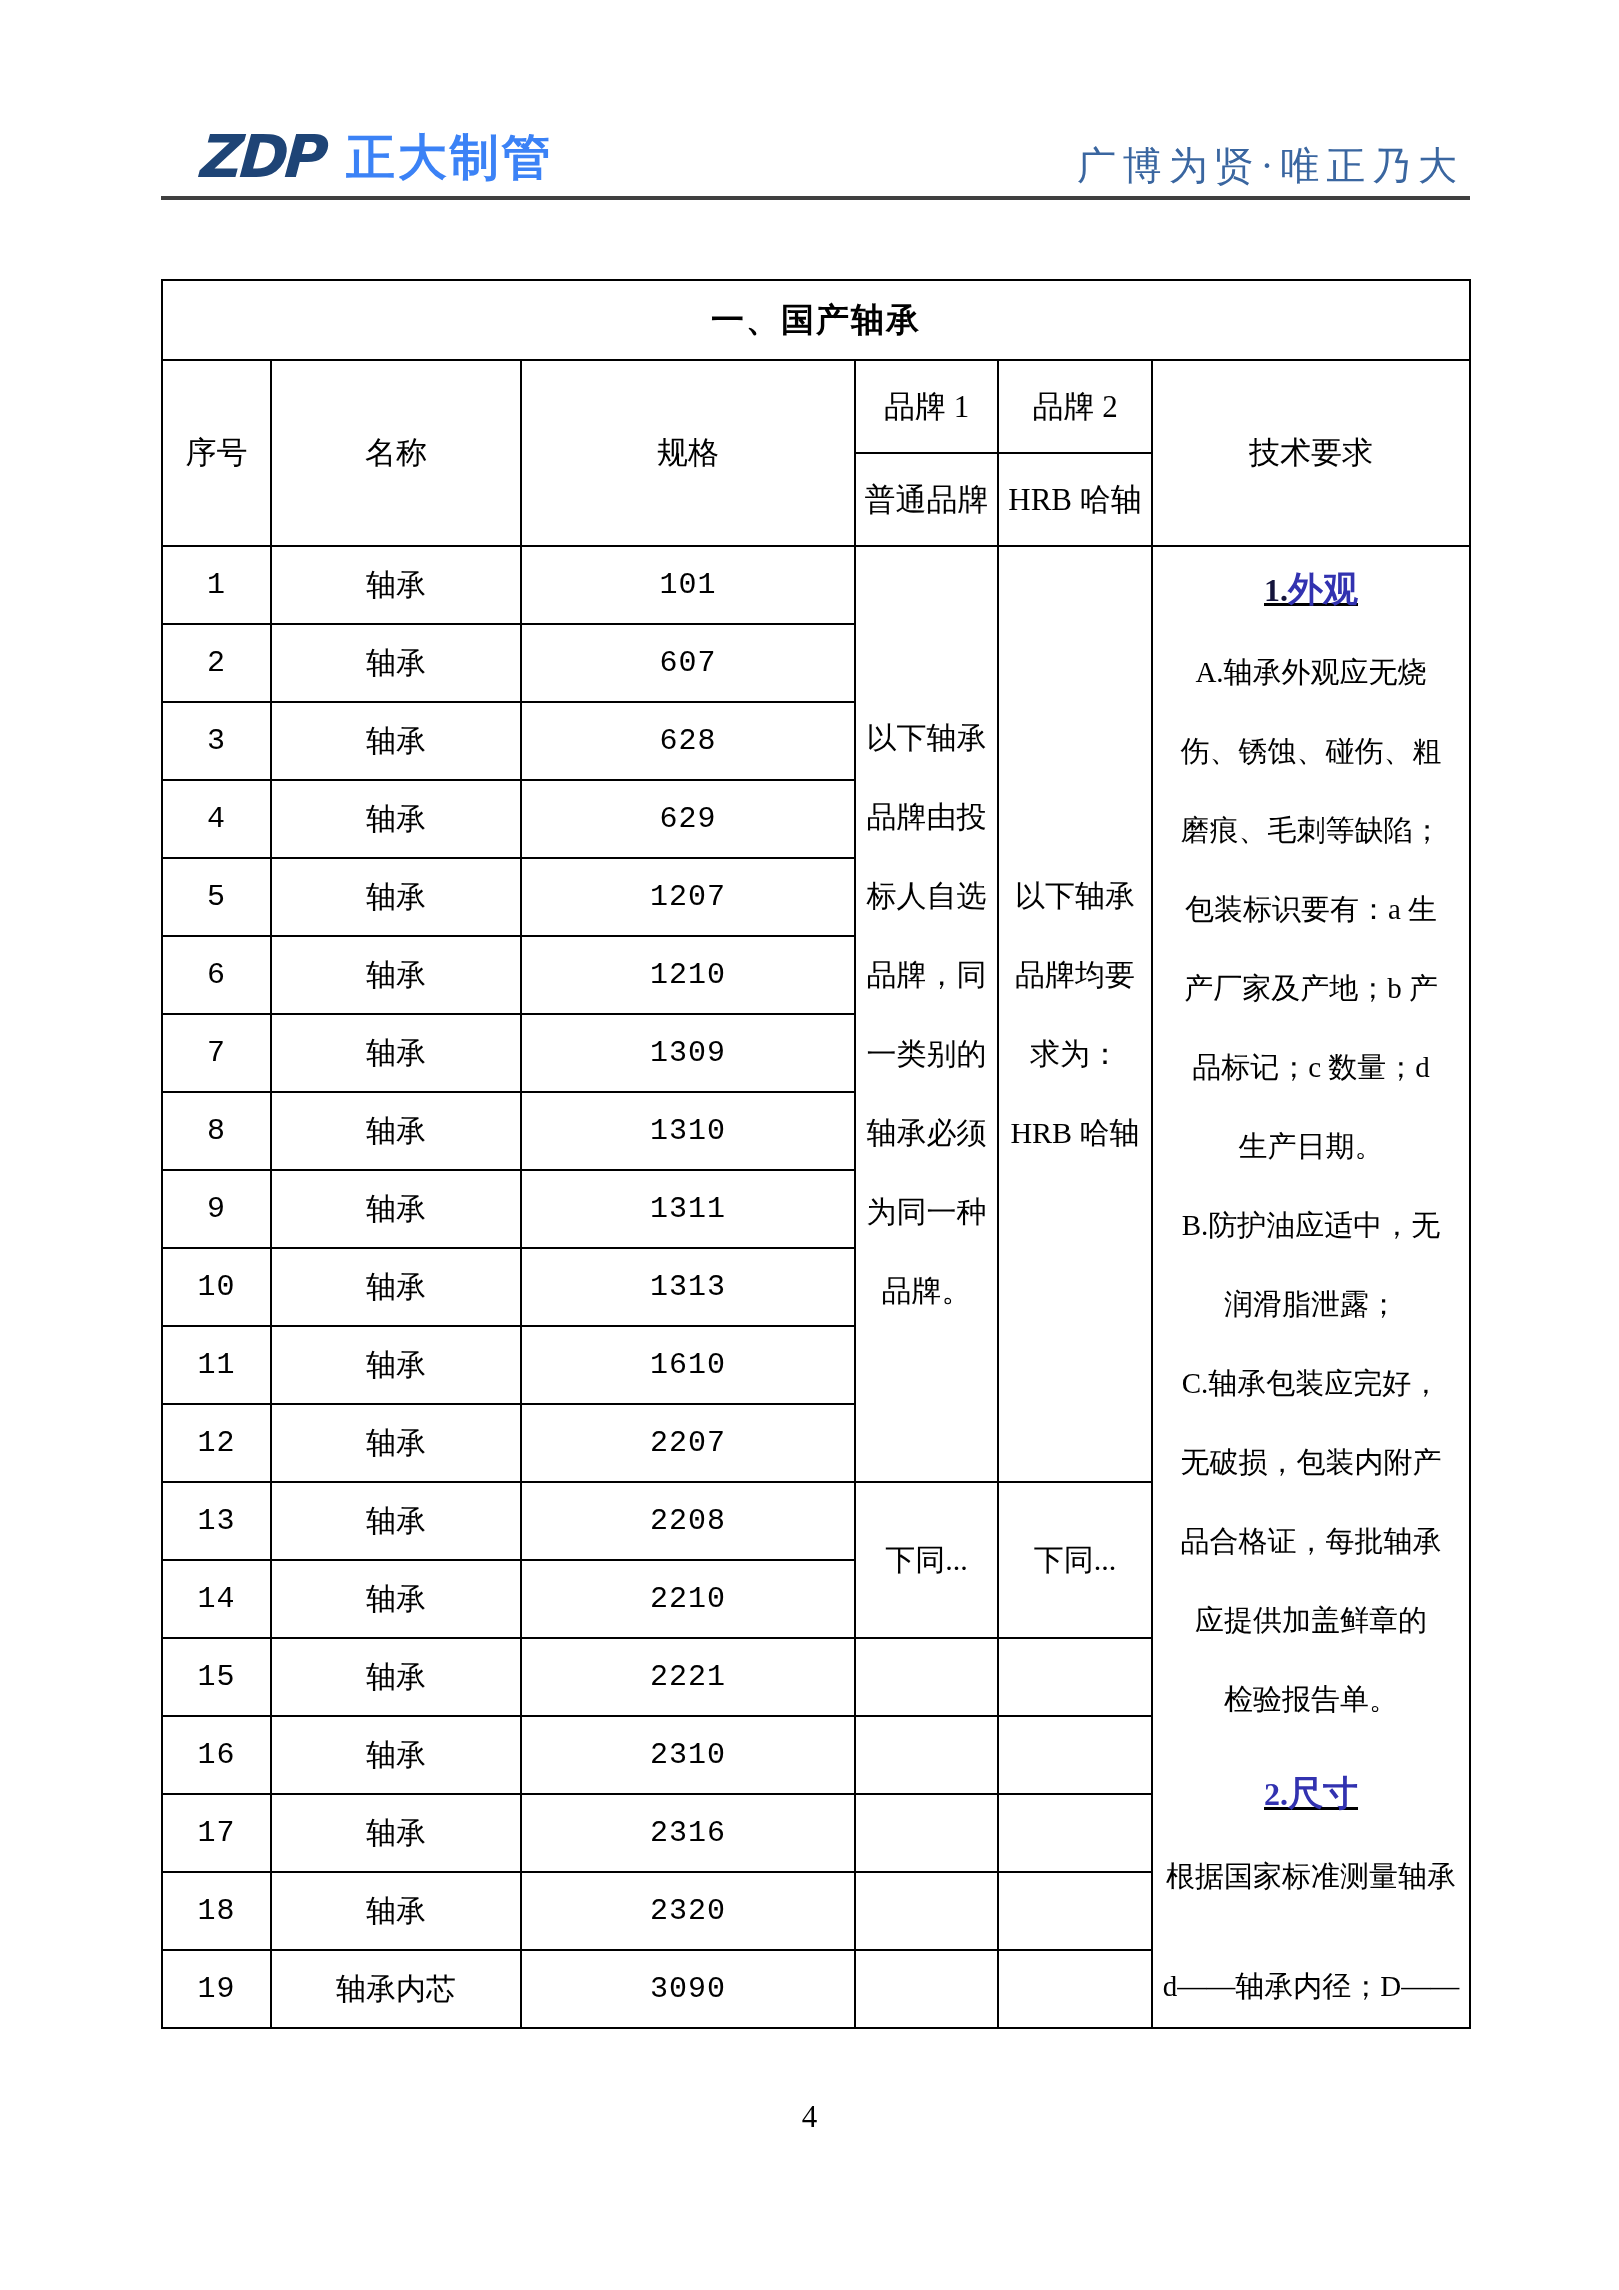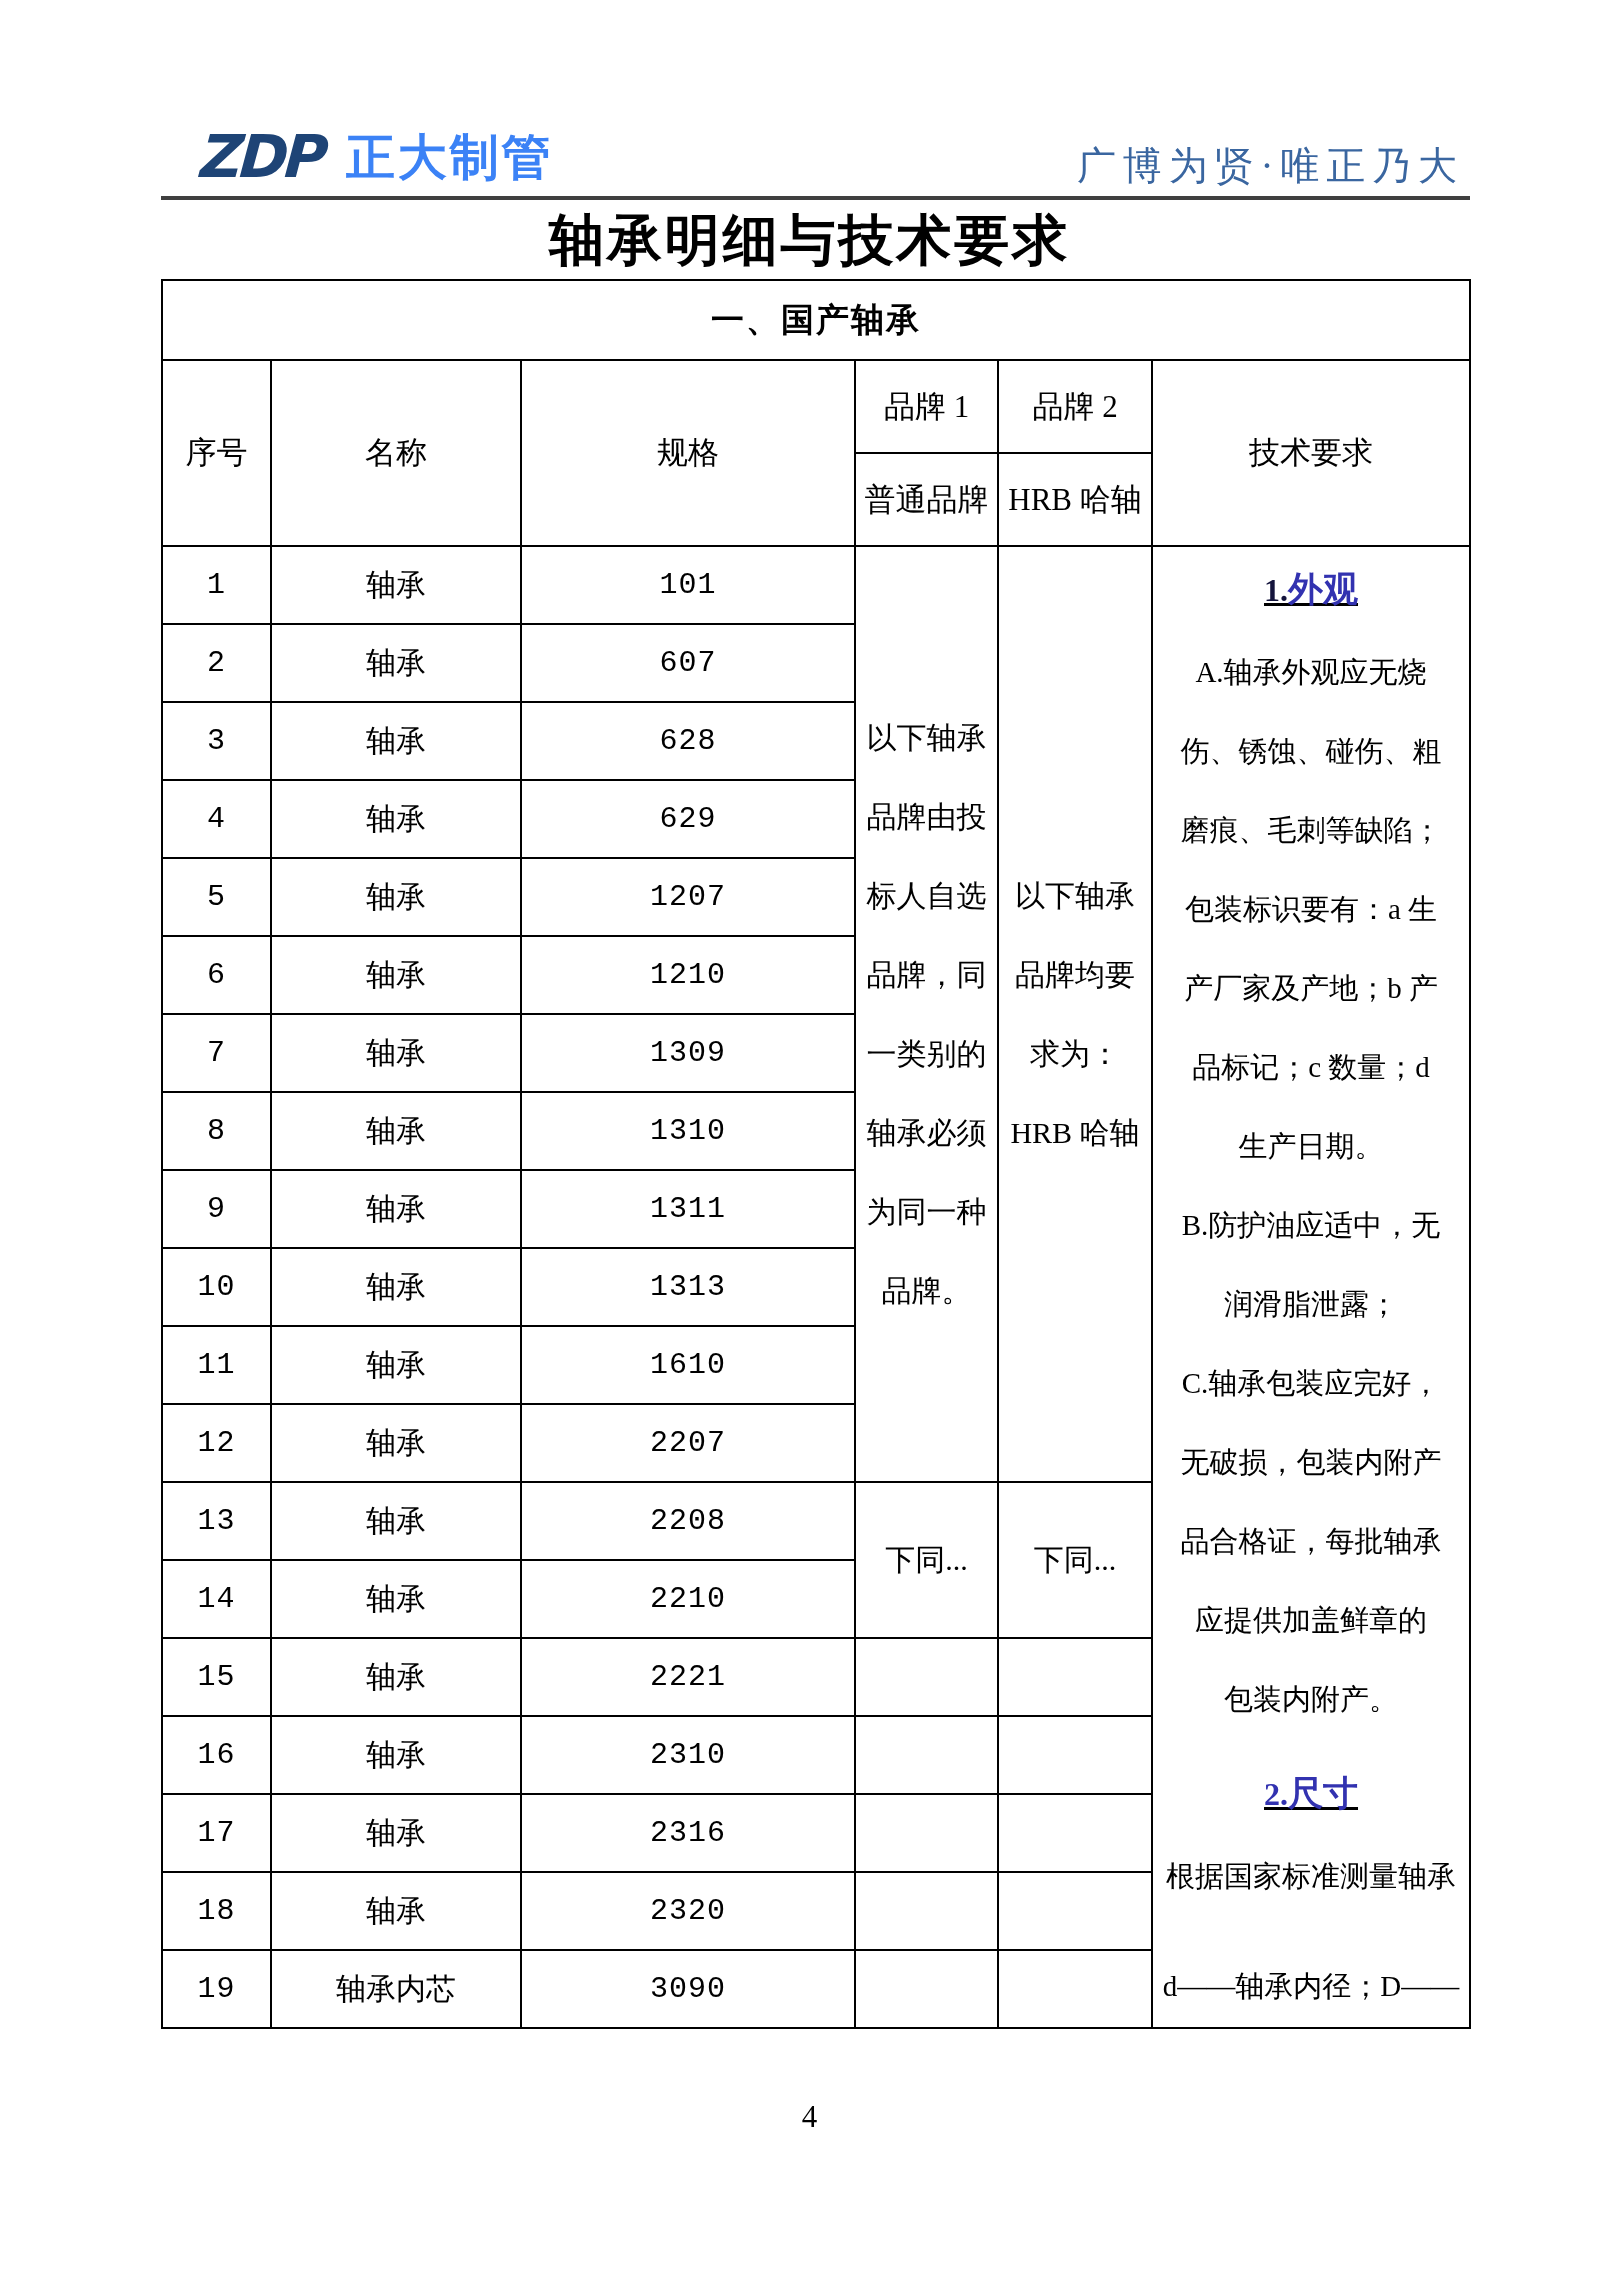--- a/index.html
+++ b/index.html
@@ -86,21 +86,20 @@
 
 <div class="page">
 
   <div class="hdr">
     <span class="logo-abbr">ZDP</span>
     <span class="logo-co">正大制管</span>
   </div>
   <div class="slogan">广博为贤·唯正乃大</div>
   <div class="hdr-rule"></div>
 
-  <div class="doc-title">轴承明细与技术要求</div>
 
   <table class="main">
     <colgroup>
       <col style="width:109px">
         <col style="width:250px">
         <col style="width:334px">
       <col style="width:143px">
         <col style="width:154px">
         <col style="width:318px">
     </colgroup>
@@ -151,21 +150,21 @@
         <div class="tech-line">包装标识要有：a 生</div>
         <div class="tech-line">产厂家及产地；b 产</div>
         <div class="tech-line">品标记；c 数量；d</div>
         <div class="tech-line">生产日期。</div>
         <div class="tech-line">B.防护油应适中，无</div>
         <div class="tech-line">润滑脂泄露；</div>
         <div class="tech-line">C.轴承包装应完好，</div>
         <div class="tech-line">无破损，包装内附产</div>
         <div class="tech-line">品合格证，每批轴承</div>
         <div class="tech-line">应提供加盖鲜章的</div>
-        <div class="tech-line">包装内附产。</div>
+        <div class="tech-line">检验报告单。</div>
         <div class="tech-h h2"><span class="h-num-blue">2.</span><span class="h-txt">尺寸</span></div>
         <div class="tech-line wide">根据国家标准测量轴承</div>
         <div class="tech-line wide last">d——轴承内径；D——</div>
       </td>
     </tr>
 
     <tr class="data">
       <td class="cell mono">2</td>
       <td class="cell">轴承</td>
       <td class="cell mono">607</td>

